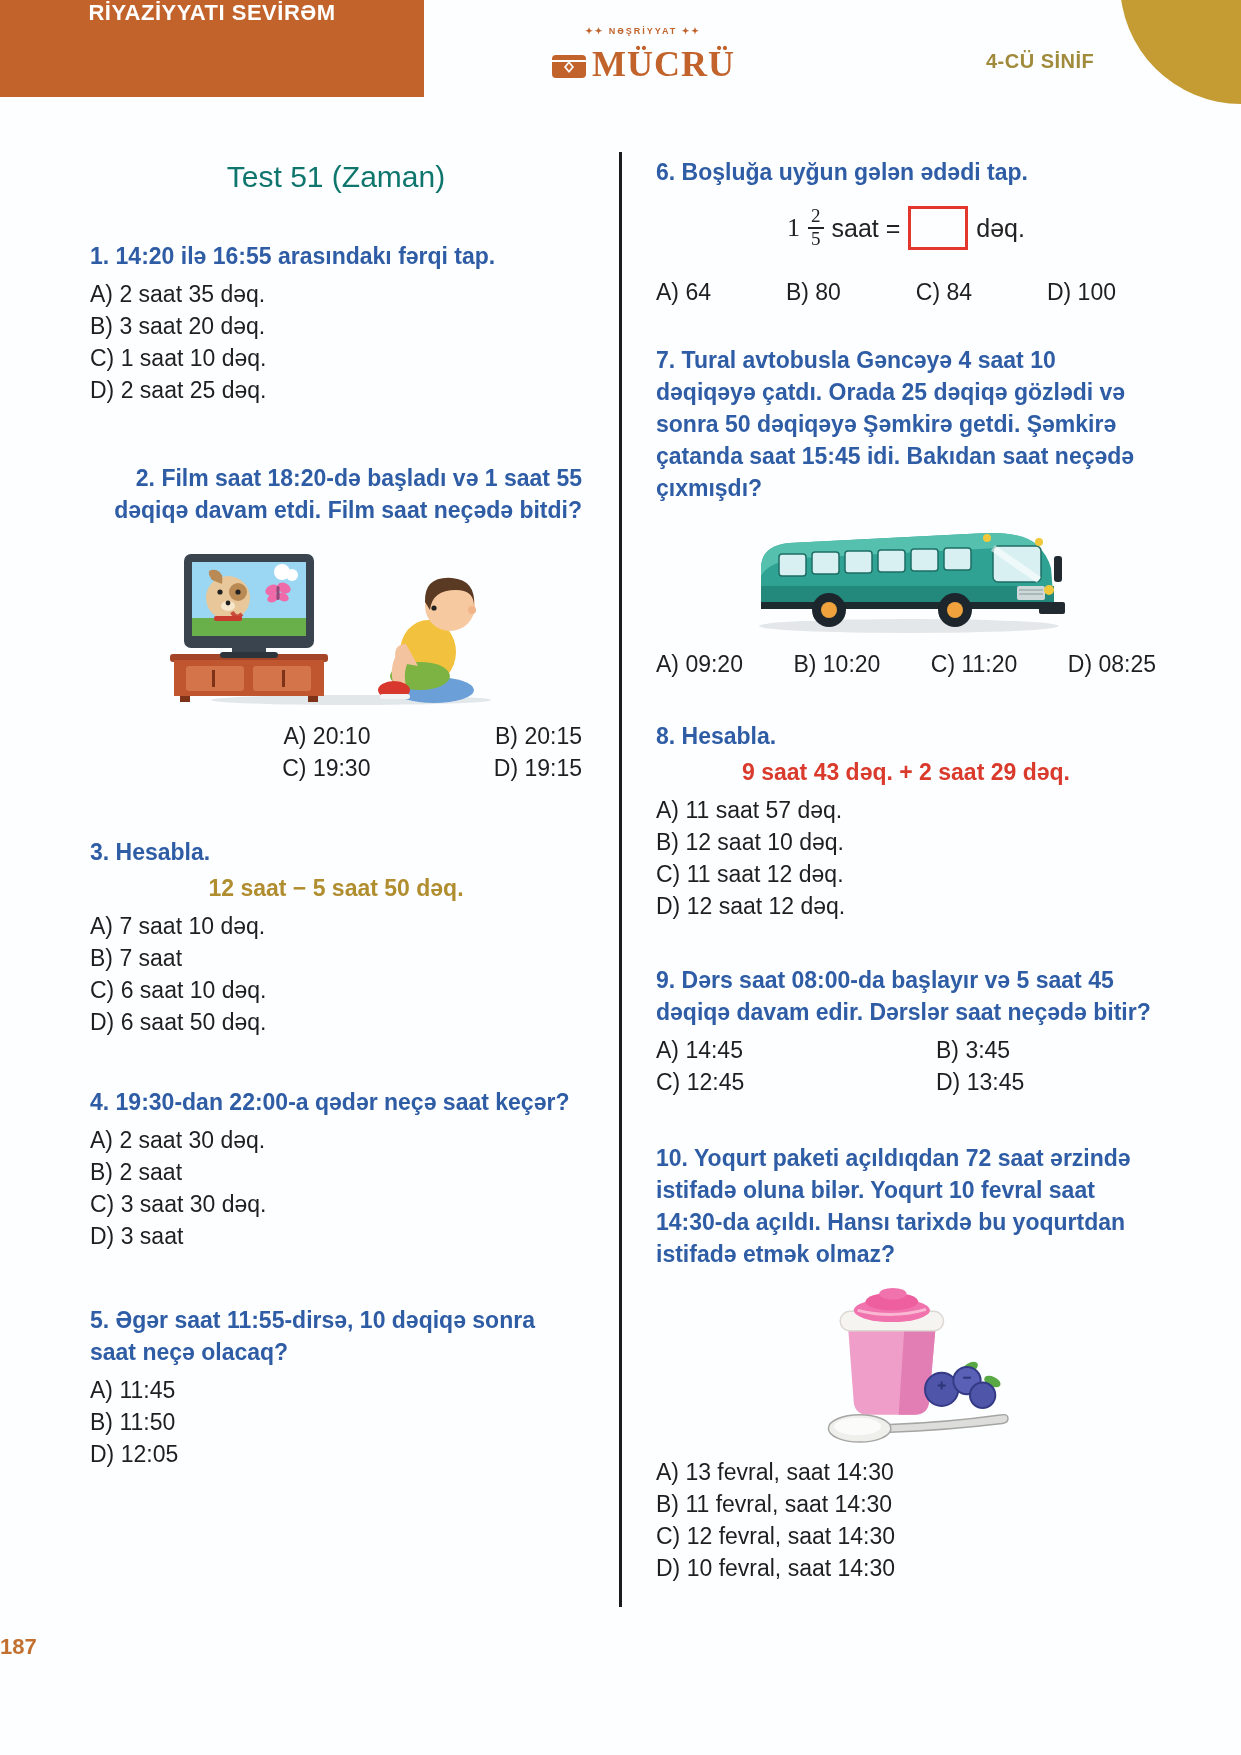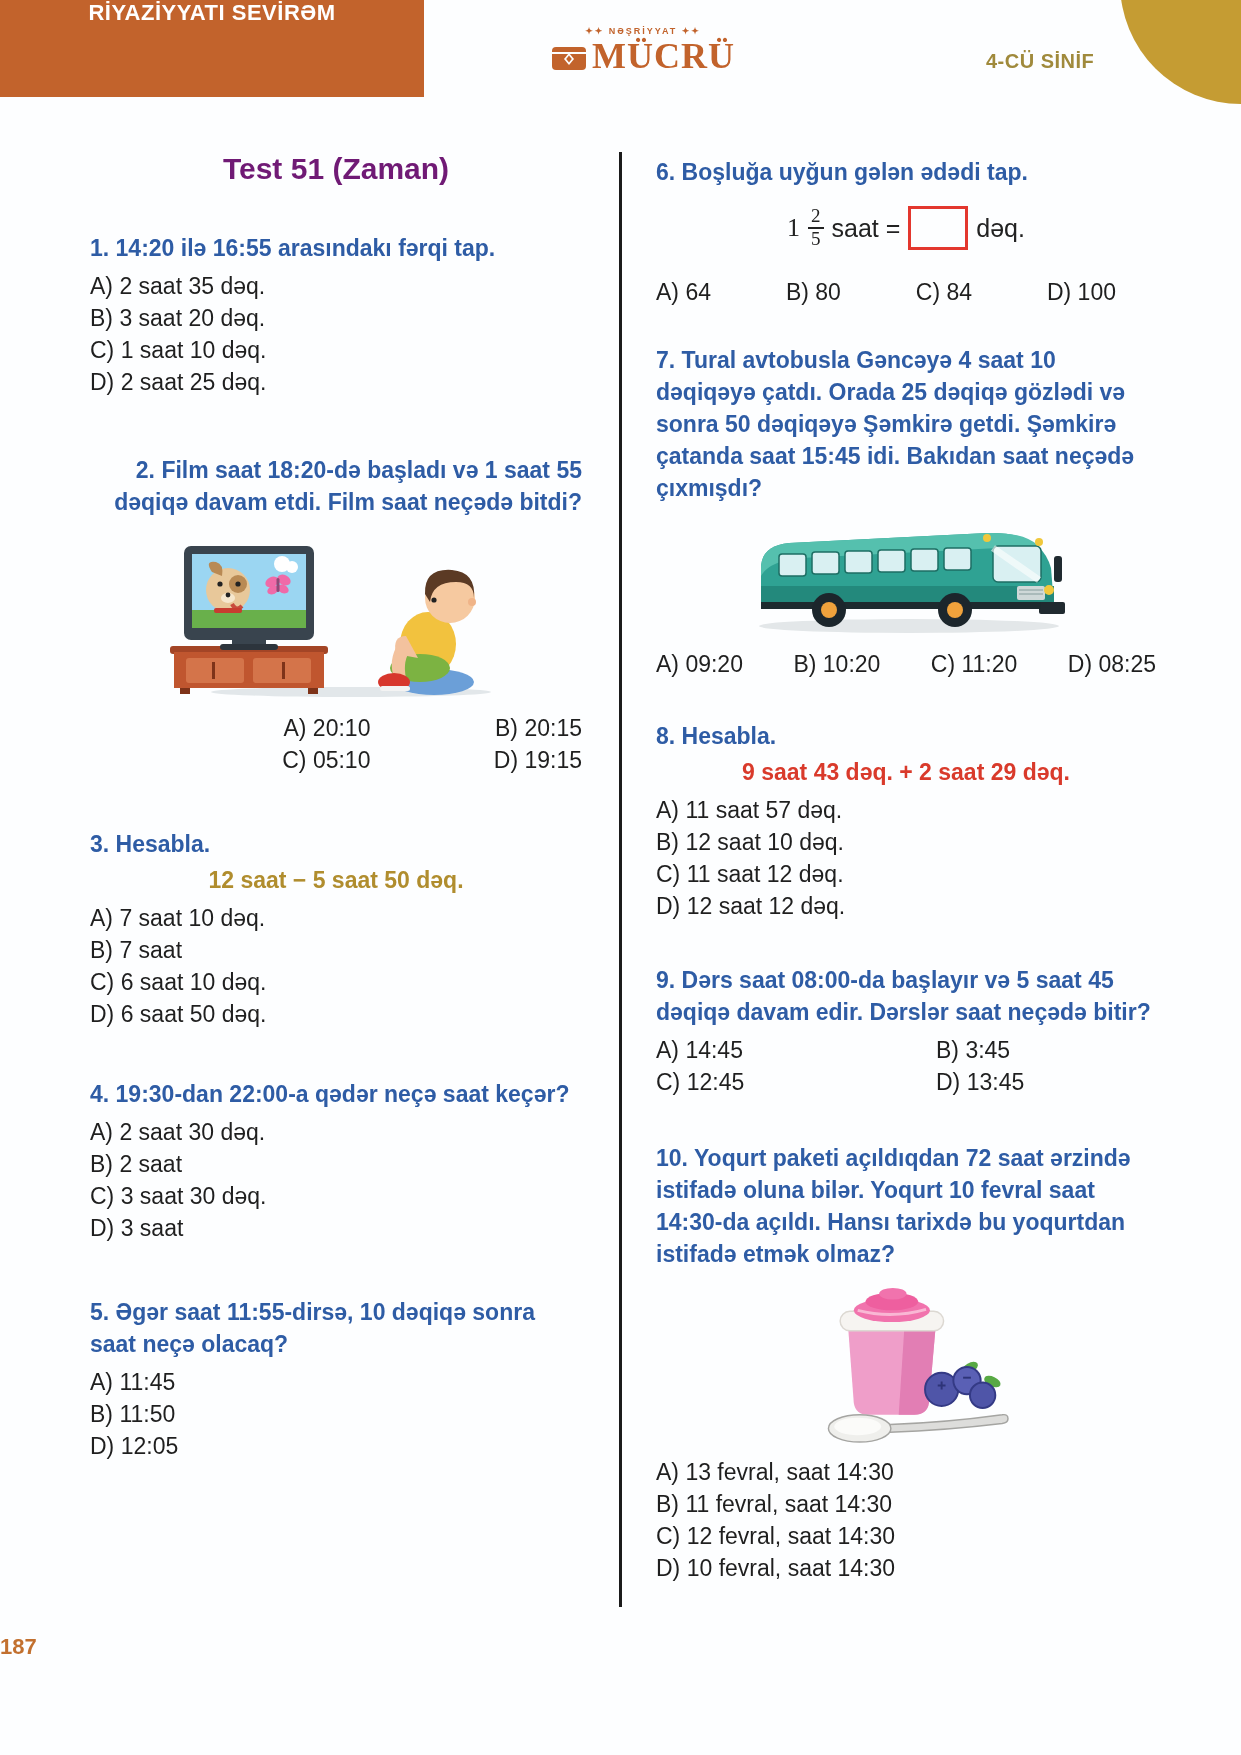--- a/index.html
+++ b/index.html
@@ -9,30 +9,30 @@
     font-family:"Liberation Sans", sans-serif;color:#1f1f1f;
   }
   
   .header-banner{
     position:absolute;left:0;top:0;width:424px;height:97px;background:#c2632c;
     display:flex;align-items:flex-start;justify-content:center;
   }
   .header-banner .banner-text{color:#ffffff;font-size:22px;font-weight:bold;letter-spacing:.5px;}
   .logo{position:absolute;left:548px;top:26px;width:190px;text-align:center;color:#c2632c;}
   .logo-top{font-size:9px;font-weight:bold;letter-spacing:2px;color:#c2632c;}
-  .logo-row{display:flex;align-items:center;justify-content:center;gap:5px;margin-top:2px;}
+  .logo-row{display:flex;align-items:center;justify-content:center;gap:5px;margin-top:10px;}
   .logo-main{font-family:"Liberation Serif", serif;font-size:36px;font-weight:bold;letter-spacing:1px;line-height:1;}
   .grade-label{position:absolute;left:986px;top:50px;width:130px;color:#a08a3c;font-size:20px;font-weight:bold;letter-spacing:.5px;}
   .corner-circle{position:absolute;left:1120px;top:-138px;width:242px;height:242px;border-radius:50%;background:#c59c33;}
   
   .divider{position:absolute;left:619px;top:152px;width:3px;height:1455px;background:#1b1b1b;}
   .col{position:absolute;top:140px;}
   .col-left{left:90px;width:492px;}
   .col-right{left:656px;width:500px;}
-  .test-title{color:#701a75;font-size:30px;font-weight:bold;text-align:center;margin-top:12px;}
+  .test-title{color:#0f766e;font-size:30px;font-weight:normal;text-align:center;margin-top:20px;}
   .q{margin-top:0;}
   .stem{color:#2e5ca5;font-size:23px;font-weight:bold;line-height:32px;}
   .opts{font-size:23px;line-height:32px;margin-top:6px;}
   .opt{color:#1f1f1f;}
   .opts-grid{display:grid;grid-template-columns:57% 43%;font-size:23px;line-height:32px;margin-top:10px;}
   .opts-row{display:flex;justify-content:space-between;font-size:23px;line-height:32px;margin-top:26px;}
   .expr{font-size:23px;font-weight:bold;text-align:center;line-height:32px;margin-top:4px;}
   .expr-gold{color:#b08d2e;}
   .expr-red{color:#d93a2b;}
   .illus{display:block;margin:14px auto 10px;}
@@ -136,21 +136,21 @@
         <rect x="214" y="154" width="30" height="5" rx="2.5" fill="#f3f3f3"></rect>
         <path d="M240 104 Q226 104 230 122 L252 126 Z" fill="#f3c29e"></path>
         <circle cx="284" cy="66" r="25" fill="#f6c9a0"></circle>
         <path d="M259 62 Q258 36 286 38 Q310 40 308 66 Q308 50 290 50 Q266 50 264 70 Z" fill="#5b3a24"></path>
         <circle cx="268" cy="68" r="2.6" fill="#222"></circle>
         <circle cx="306" cy="70" r="4" fill="#f0b488"></circle>
       </svg>
       <div class="opts-grid">
         <div class="opt">A) 20:10</div>
         <div class="opt">B) 20:15</div>
-        <div class="opt">C) 05:10</div>
+        <div class="opt">C) 19:30</div>
         <div class="opt">D) 19:15</div>
       </div>
     </div>
 
     <div class="q mt52">
       <div class="stem">3. Hesabla.</div>
       <div class="expr expr-gold">12 saat − 5 saat 50 dəq.</div>
       <div class="opts">
         <div class="opt">A) 7 saat 10 dəq.</div>
         <div class="opt">B) 7 saat</div>

